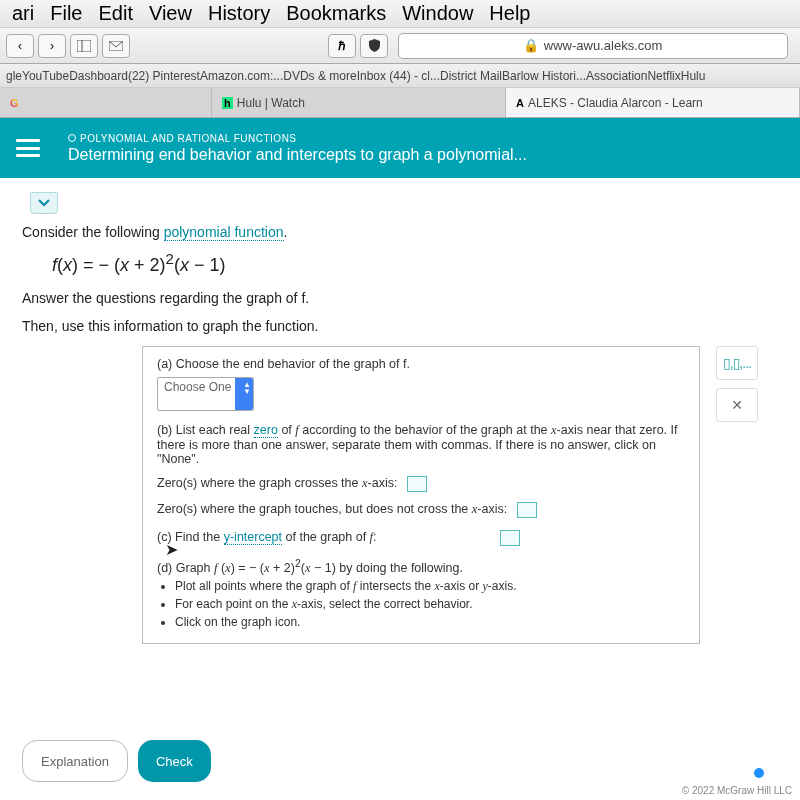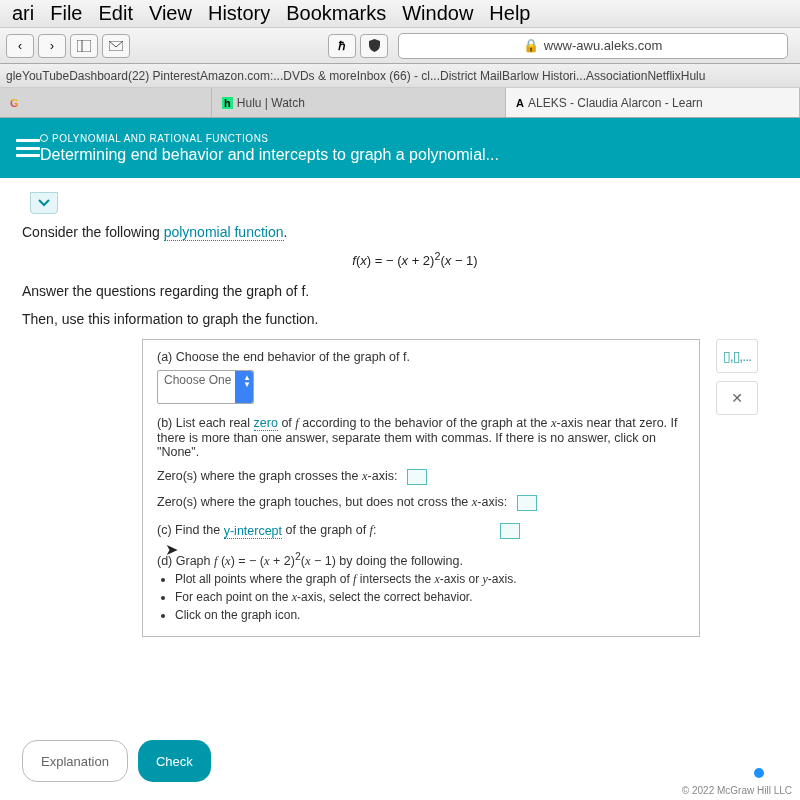--- a/index.html
+++ b/index.html
@@ -17,33 +17,33 @@
   .bookmarkbar { display: flex; align-items: center; height: 24px; background: linear-gradient(#f0f0f0,#e0e0e0); padding: 0 6px; font-size: 12px; color: #444; border-bottom: 1px solid #ccc; white-space: nowrap; overflow: hidden; }
   .bookmarkbar span { cursor: default; }
 
   .tabbar { display: flex; height: 30px; background: #d5d5d5; border-bottom: 1px solid #aaa; font-size: 12px; }
   .tab { flex: 1; display: flex; align-items: center; padding: 0 10px; border-right: 1px solid #bbb; color: #444; gap: 4px; }
   .tab.active { background: #f5f5f5; }
   .tab-icon { font-size: 11px; }
 
   .content { position: relative; background: #fff; height: calc(800px - 28px - 36px - 24px - 30px); overflow: hidden; }
 
-  .topic-bar { display: flex; align-items: center; background: #00a3b4; color: #fff; height: 60px; padding: 0 16px; gap: 0; }
+  .topic-bar { display: flex; align-items: center; background: #00a3b4; color: #fff; height: 60px; padding: 0 16px; gap: 28px; }
   .hamburger { width: 24px; height: 18px; display: flex; flex-direction: column; justify-content: space-between; }
   .hamburger span { height: 3px; background: #fff; border-radius: 1px; }
   .topic-text .small { font-size: 10px; letter-spacing: 0.5px; display: flex; align-items: center; gap: 4px; }
   .topic-text .dot { width: 8px; height: 8px; border: 1.5px solid #fff; border-radius: 50%; }
   .topic-text .large { font-size: 16px; font-weight: 400; margin-top: 2px; }
 
   .question { padding: 14px 22px 0 22px; background: #fff; font-size: 14px; color: #222; }
   .chev { width: 28px; height: 22px; background: #e6f5f7; border: 1px solid #b0d8dc; border-radius: 0 0 4px 4px; display: flex; align-items: center; justify-content: center; color: #0089a0; font-weight: bold; margin-left: 8px; margin-bottom: 10px; }
 
   .prompt-text { margin: 6px 0 10px 0; }
   .prompt-text .link { color: #0089a0; border-bottom: 1px dotted #0089a0; }
-  .formula { font-family: "Times New Roman", serif; font-style: italic; font-size: 13px; margin: 4px 0 14px 30px; text-align: center; }
+  .formula { font-family: "Times New Roman", serif; font-style: italic; font-size: 18px; margin: 4px 0 14px 30px; }
   .formula .up { font-style: normal; }
   .instr { margin-bottom: 12px; font-size: 14px; }
 
   .work-wrap { display: flex; gap: 16px; margin-left: 120px; margin-right: 20px; }
   .workbox { flex: 1; border: 1px solid #bcbcbc; font-size: 12.5px; color: #333; padding: 10px 14px; background: #fff; }
   .workbox .part { margin-bottom: 12px; }
   .sel { display: inline-block; border: 1px solid #aaa; border-radius: 2px; height: 34px; font-size: 12px; color: #666; padding: 2px 22px 2px 6px; background: #fff; position: relative; margin-top: 6px; }
   .sel::after { content: ""; position: absolute; right: 0; top: 0; width: 18px; height: 100%; background: #3b82f6; border-radius: 0 2px 2px 0; }
   .sel .arrws { position: absolute; right: 4px; top: 3px; color: #fff; font-size: 9px; line-height: 7px; z-index: 1; }
   .link2 { color: #0089a0; border-bottom: 1px dotted #0089a0; }
@@ -106,21 +106,21 @@
     <span>www-awu.aleks.com</span>
   </div>
 </div>
 
 <div class="bookmarkbar">
   <span>gle</span>
   <span>YouTube</span>
   <span>Dashboard</span>
   <span>(22) Pinterest</span>
   <span>Amazon.com:...DVDs &amp; more</span>
-  <span>Inbox (66) - cl...</span>
+  <span>Inbox (44) - cl...</span>
   <span>District Mail</span>
   <span>Barlow Histori...</span>
   <span>Association</span>
   <span>Netflix</span>
   <span>Hulu</span>
 
 </div>
 
 <div class="tabbar">
   <div class="tab" style="flex:0.7">

